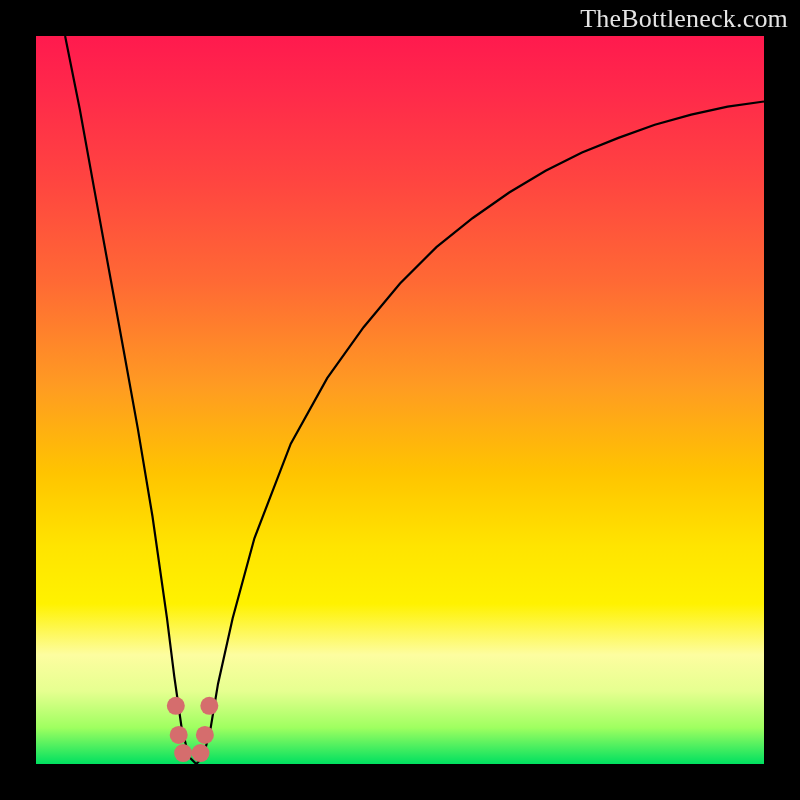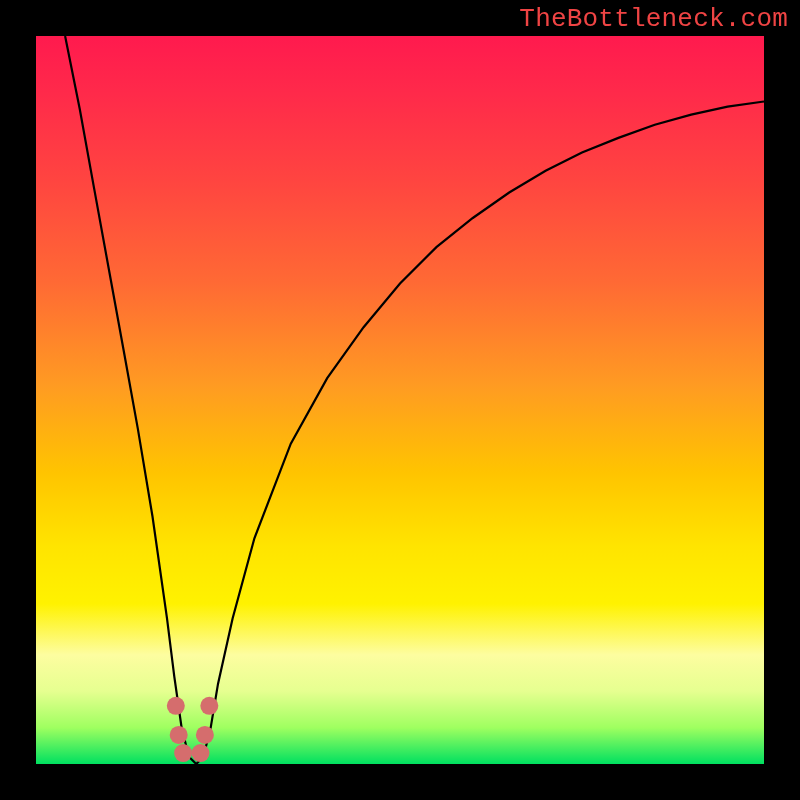--- a/index.html
+++ b/index.html
@@ -38,25 +38,25 @@
       #fdfda0 85%,
       #e6ff90 90%,
       #9fff60 95%,
       #00e060 100%
     );
   }
   .watermark {
     position: absolute;
     top: 4px;
     right: 12px;
-    color: #ef4444;
+    color: #e5e5e5;
     font-size: 26px;
     font-weight: 500;
     letter-spacing: 0.2px;
-    font-family: Liberation Mono, monospace;
+    font-family: Liberation Serif, serif;
   }
   svg.curve {
     position: absolute;
     top: 0;
     left: 0;
   }
 </style>
 </head>
 <body>
 

